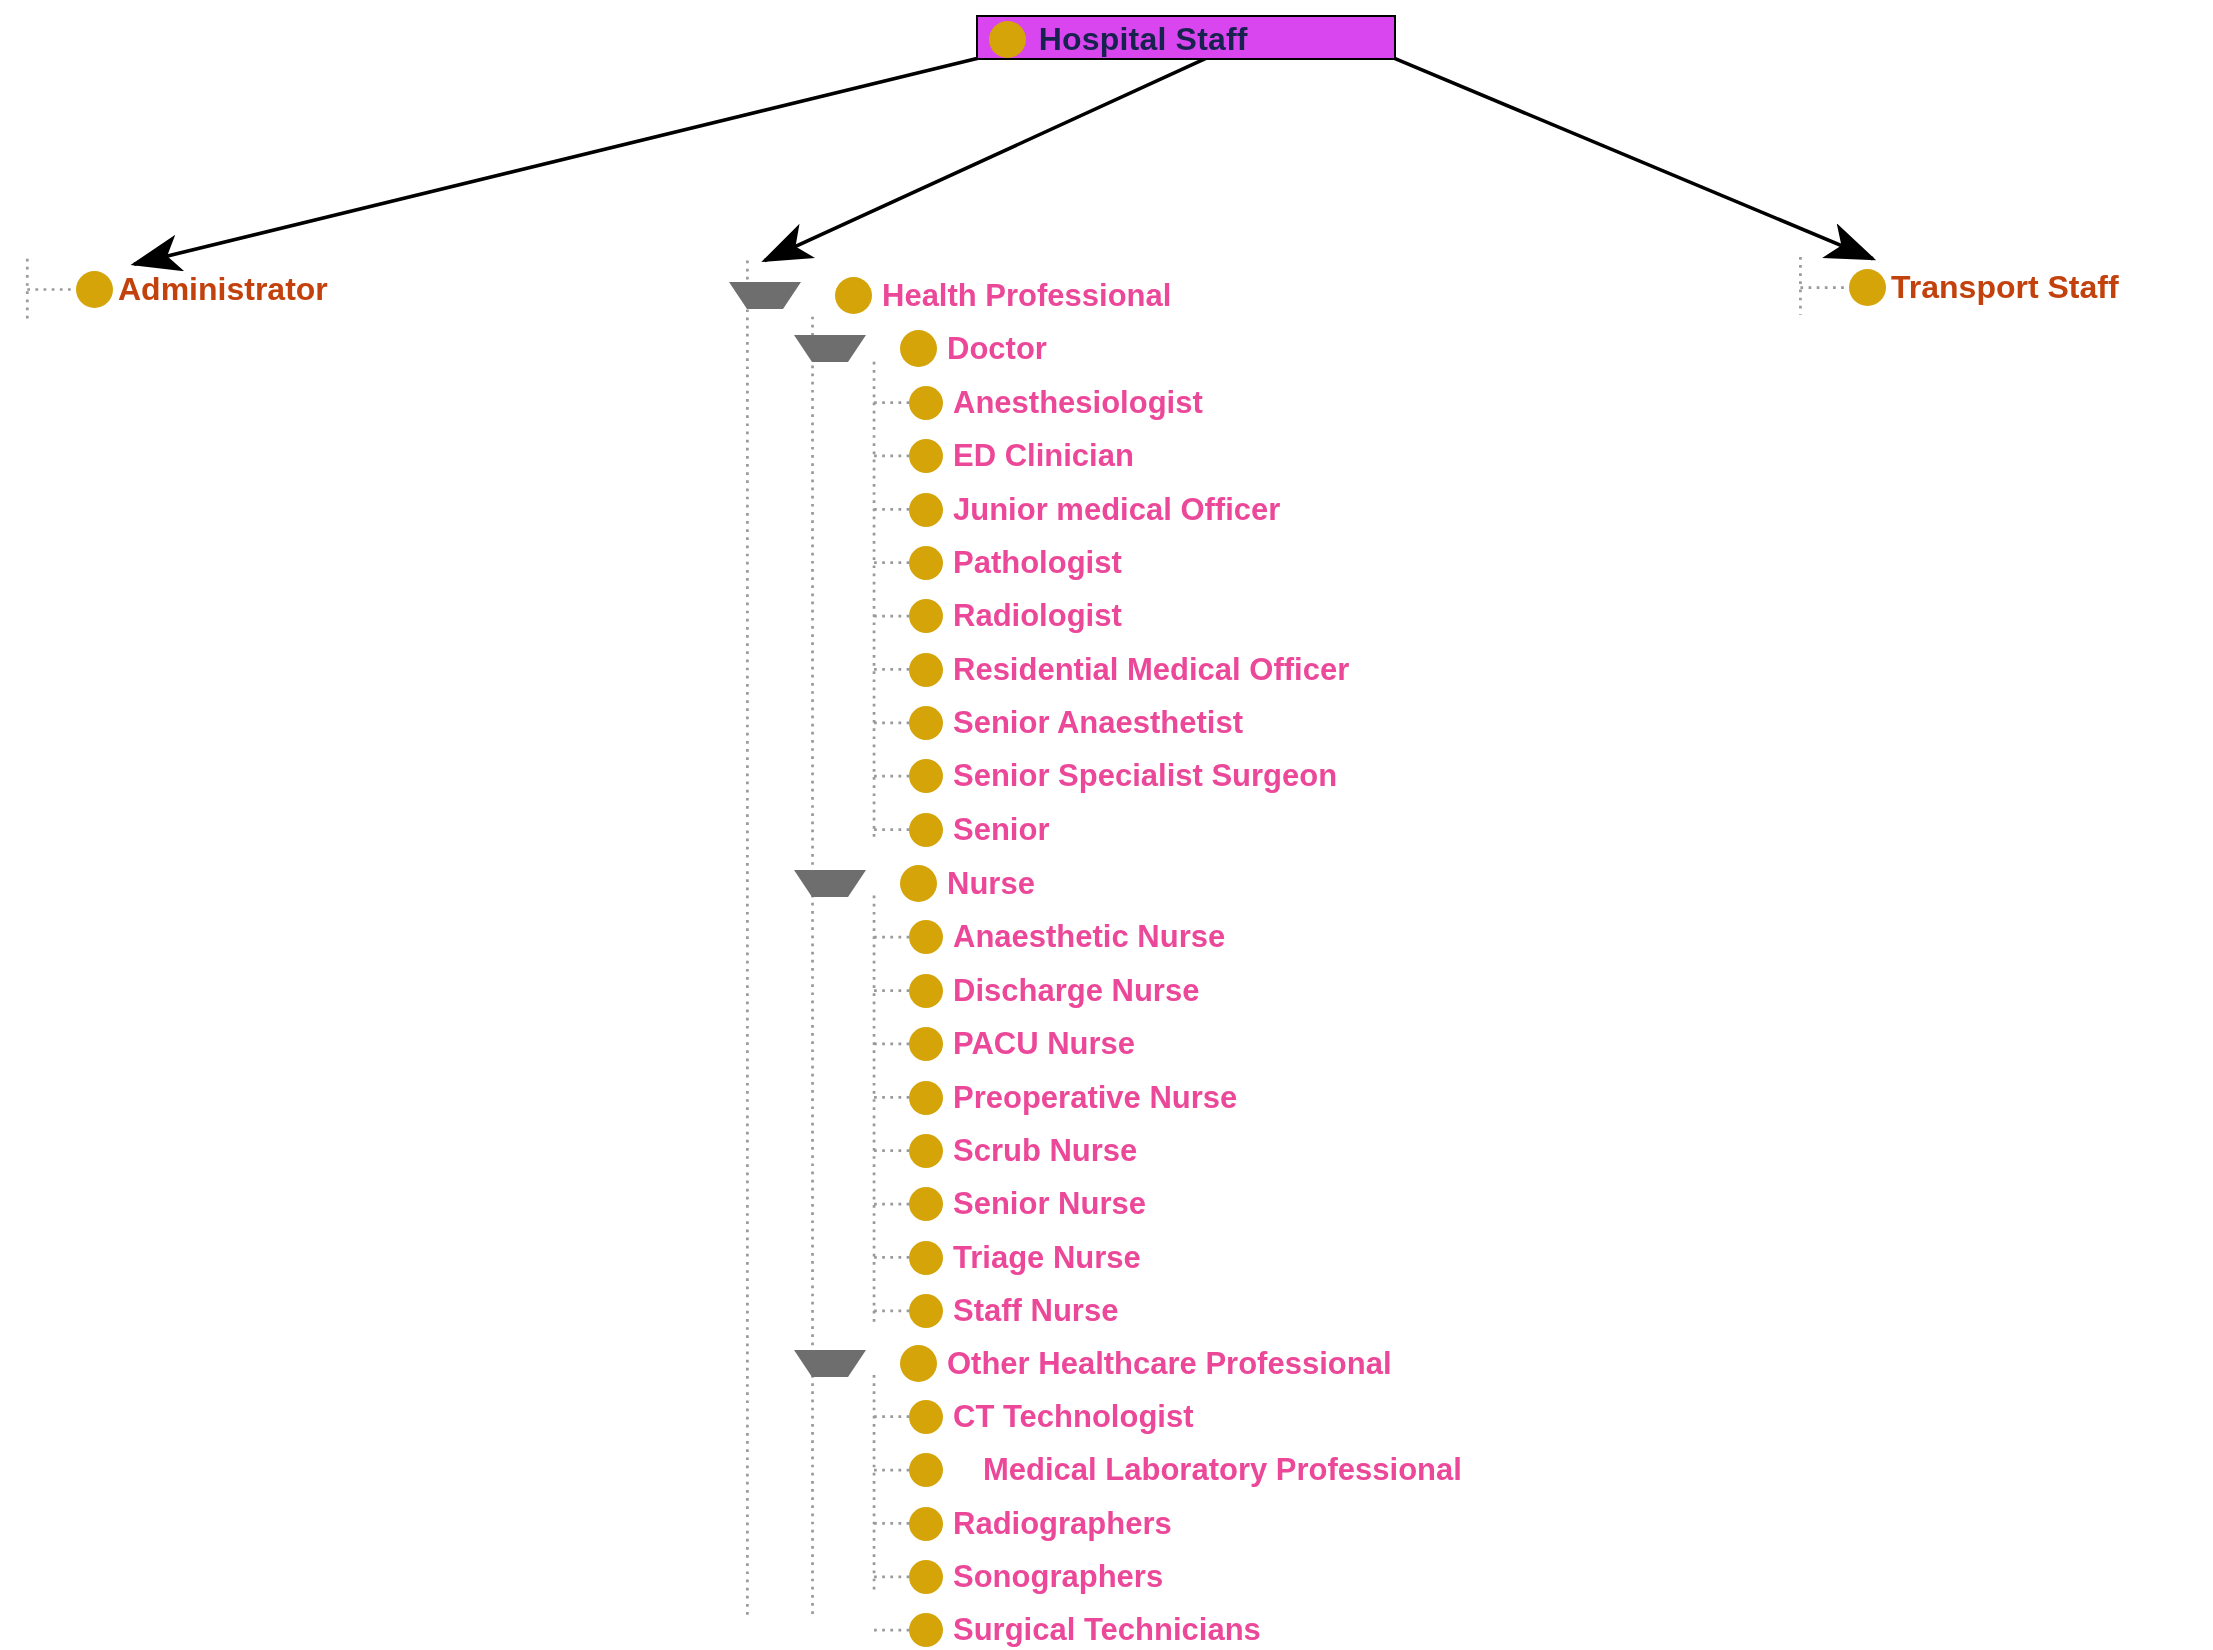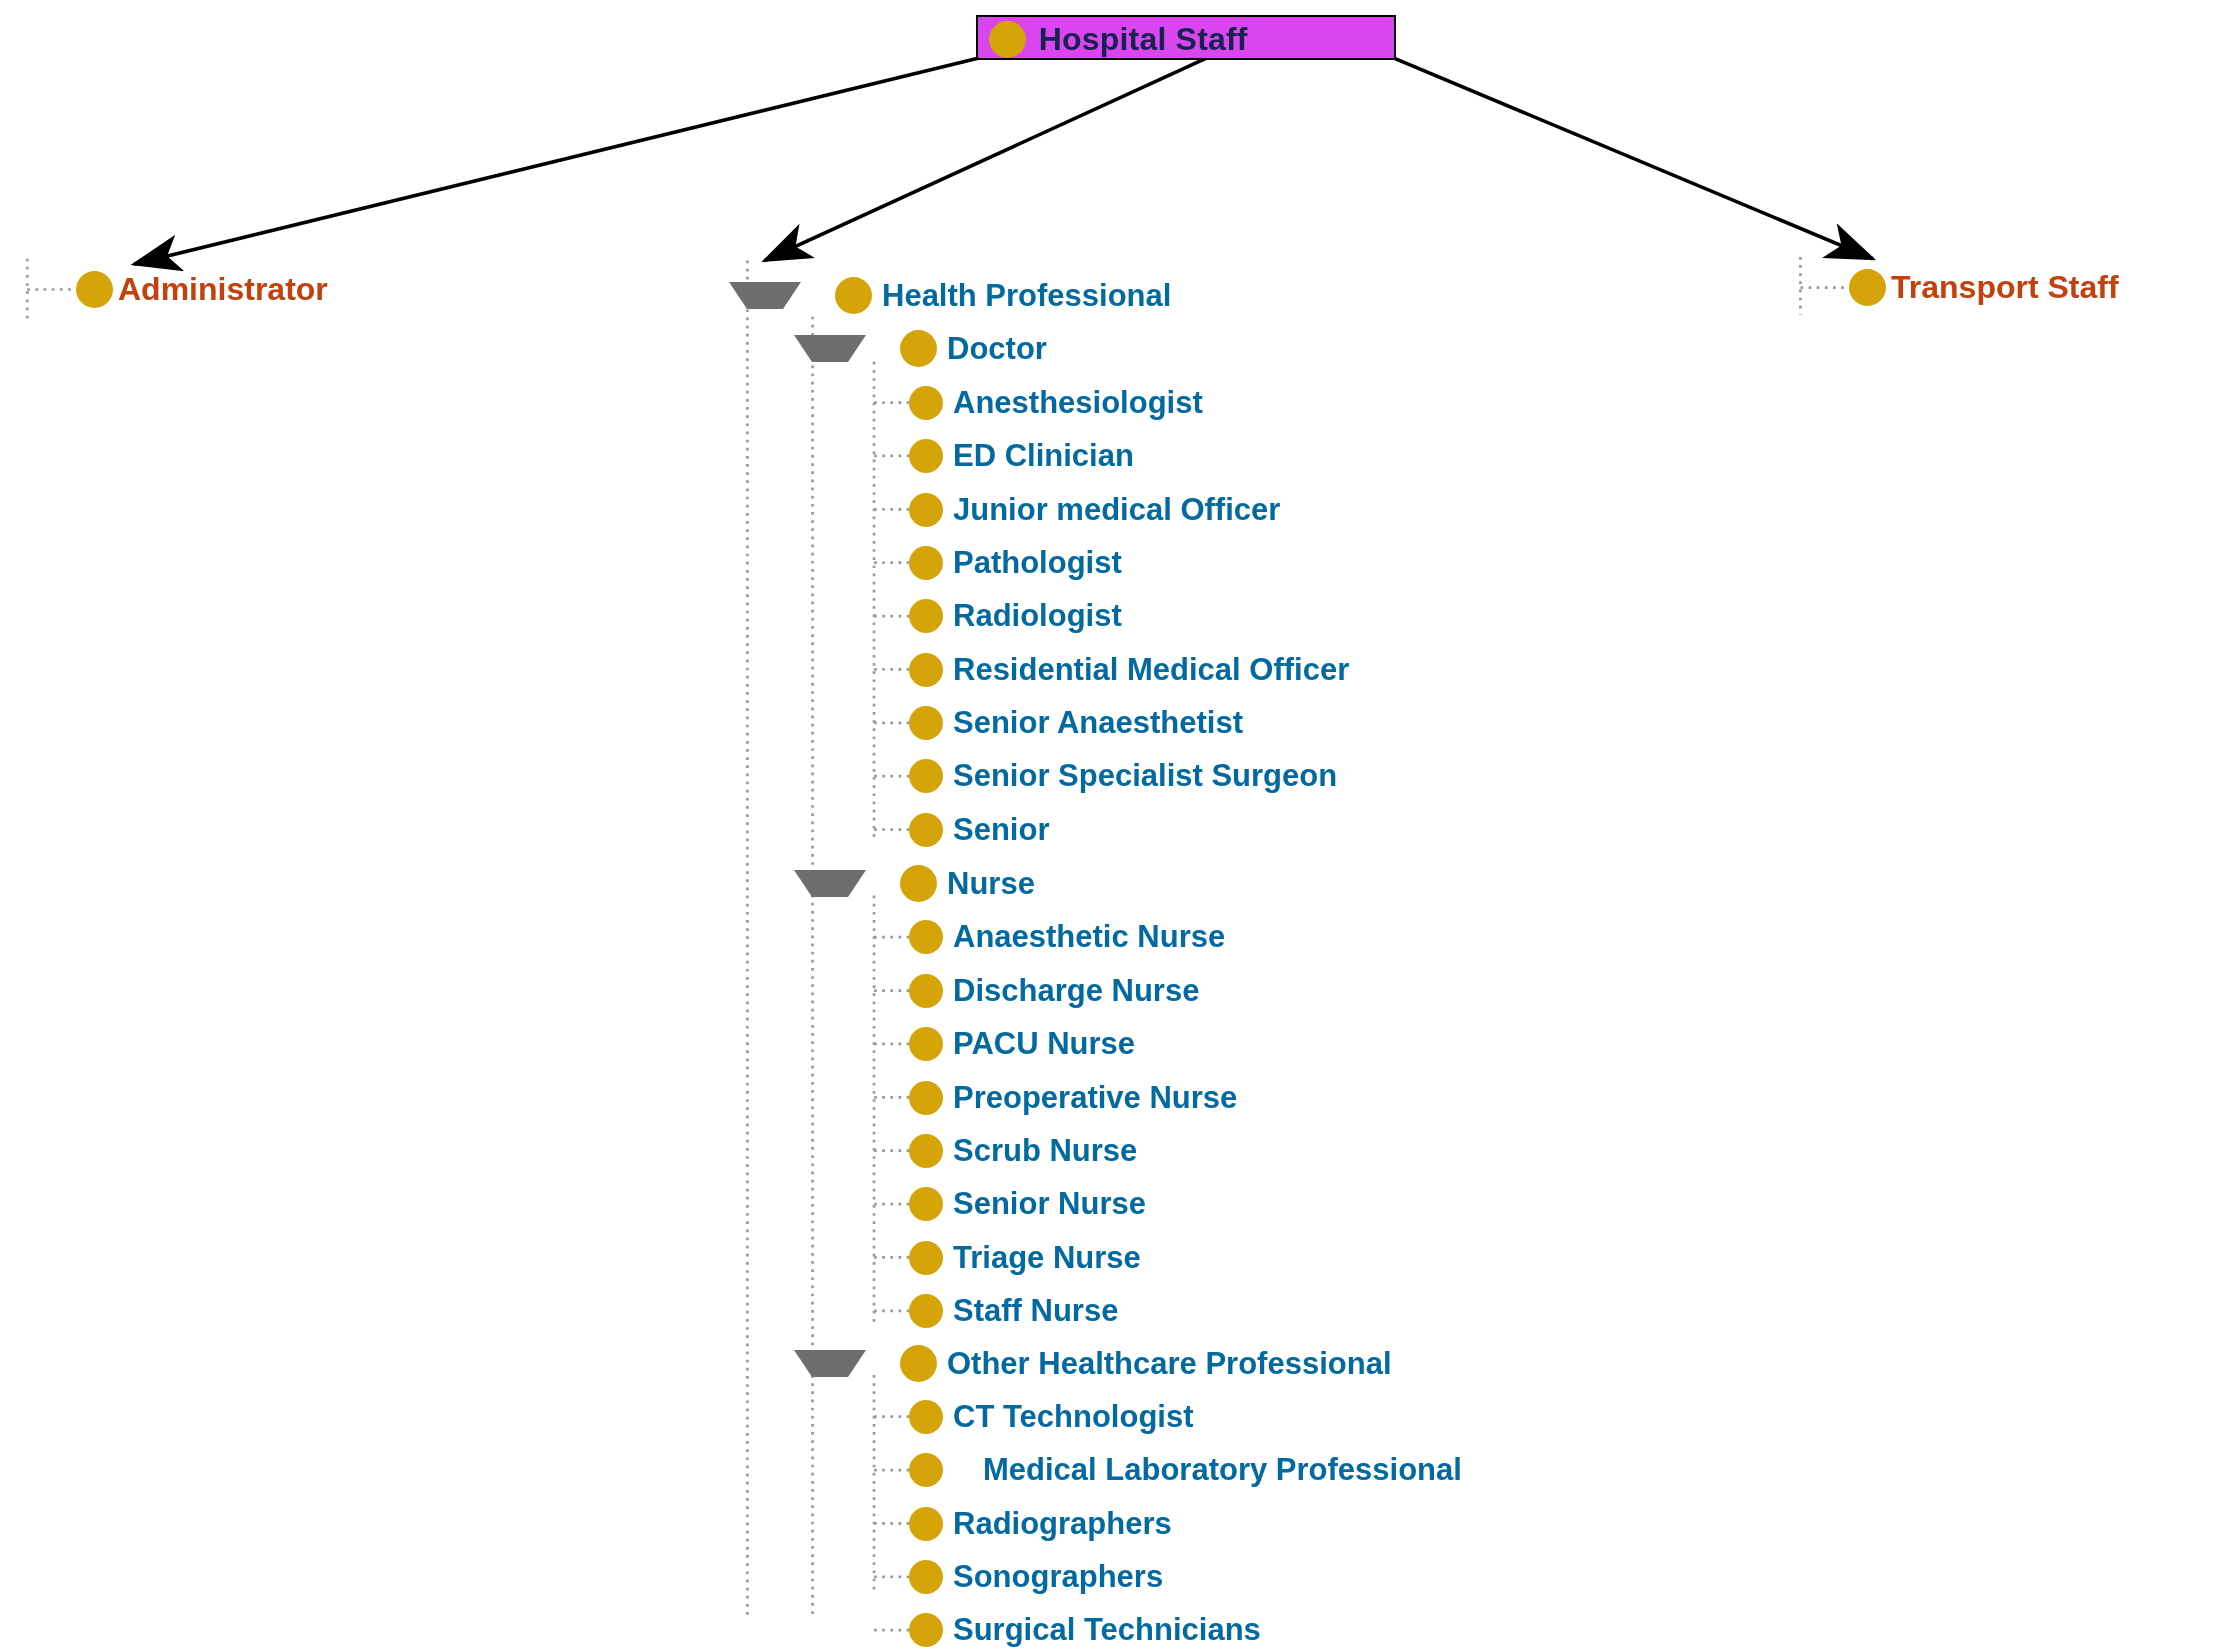--- a/index.html
+++ b/index.html
@@ -30,21 +30,21 @@
     letter-spacing:0.2px;white-space:nowrap;margin-left:12.7px;
   }
 
   
   .dot{
     width:37px;height:37px;border-radius:50%;
     background:#d4a409;flex:0 0 37px;display:block;
   }
   .dot-sm{width:34px;height:34px;flex:0 0 34px;}
   .node-label{
-    font-size:31px;font-weight:bold;color:#0369a1;
+    font-size:31px;font-weight:bold;color:#ec4899;
     white-space:nowrap;margin-left:10px;line-height:1;text-align:center;
   }
 
   
   .row{
     position:absolute;
     display:flex;align-items:center;height:43px;
     white-space:nowrap;
   }
 

